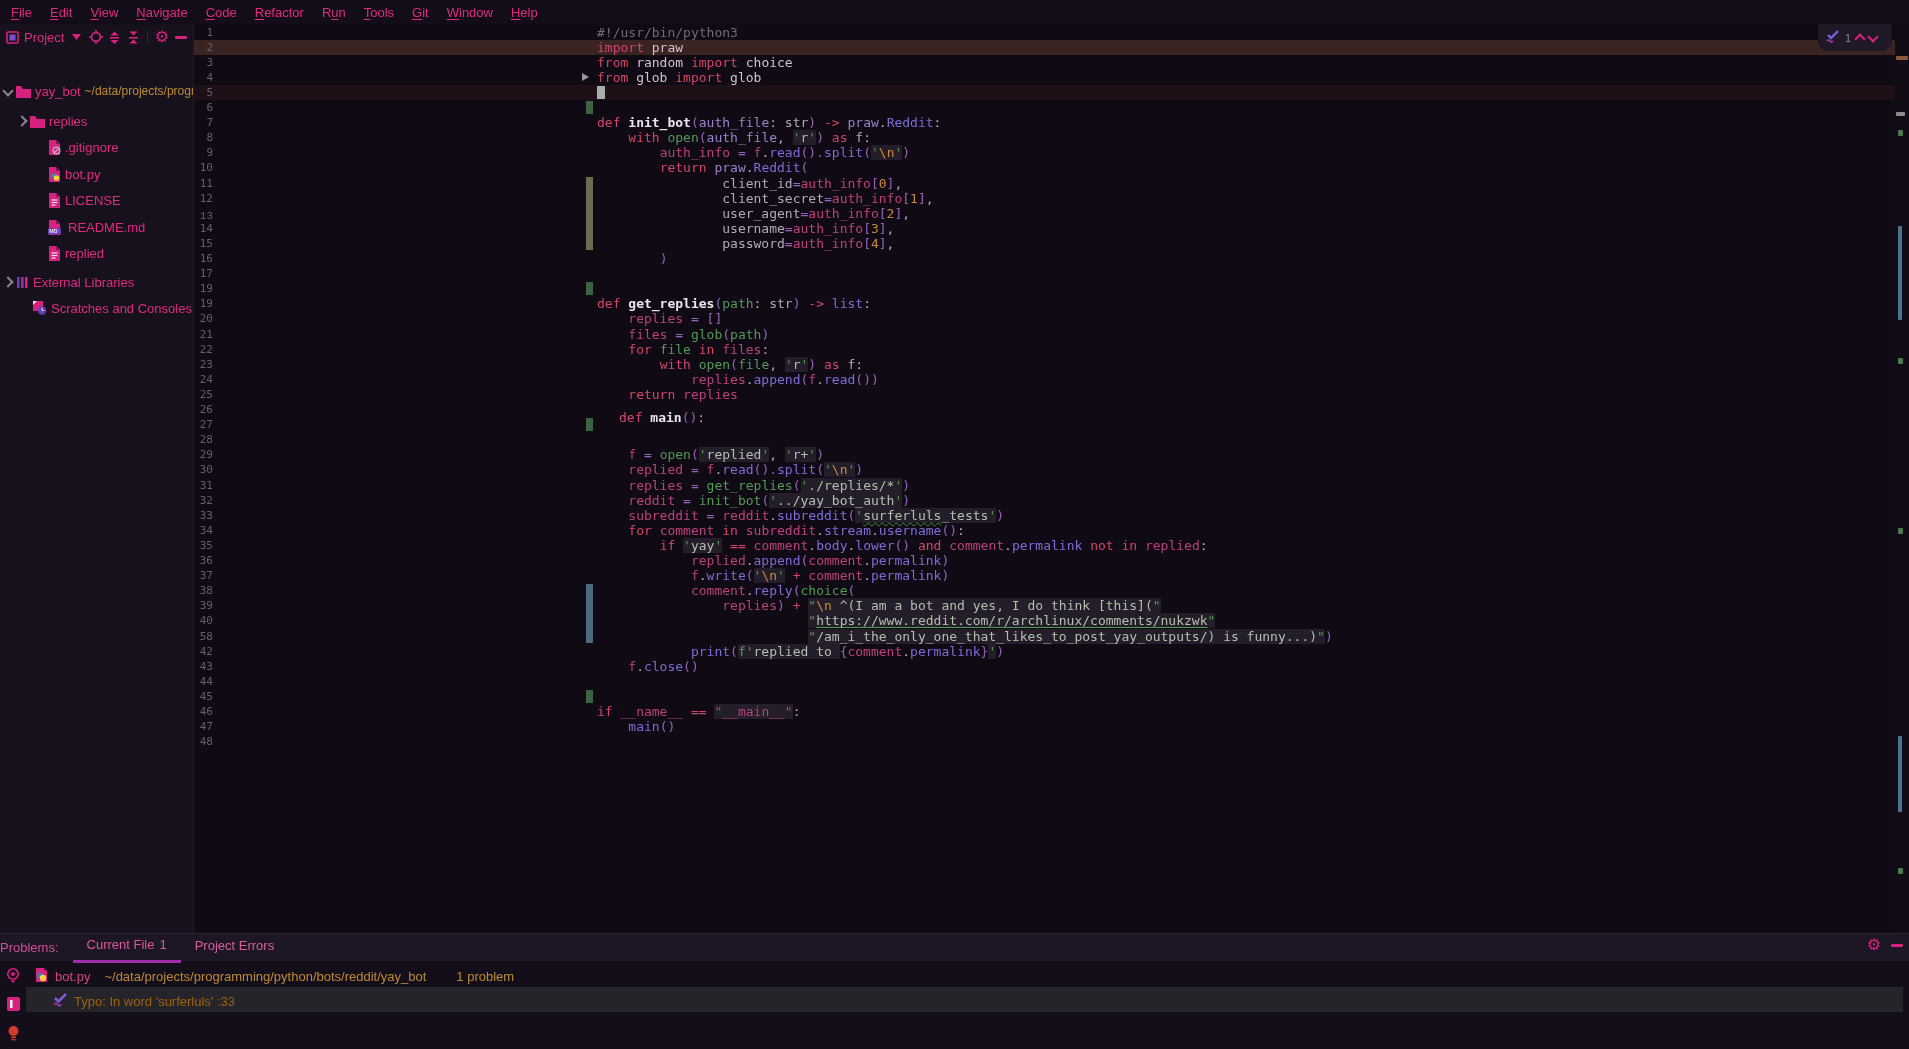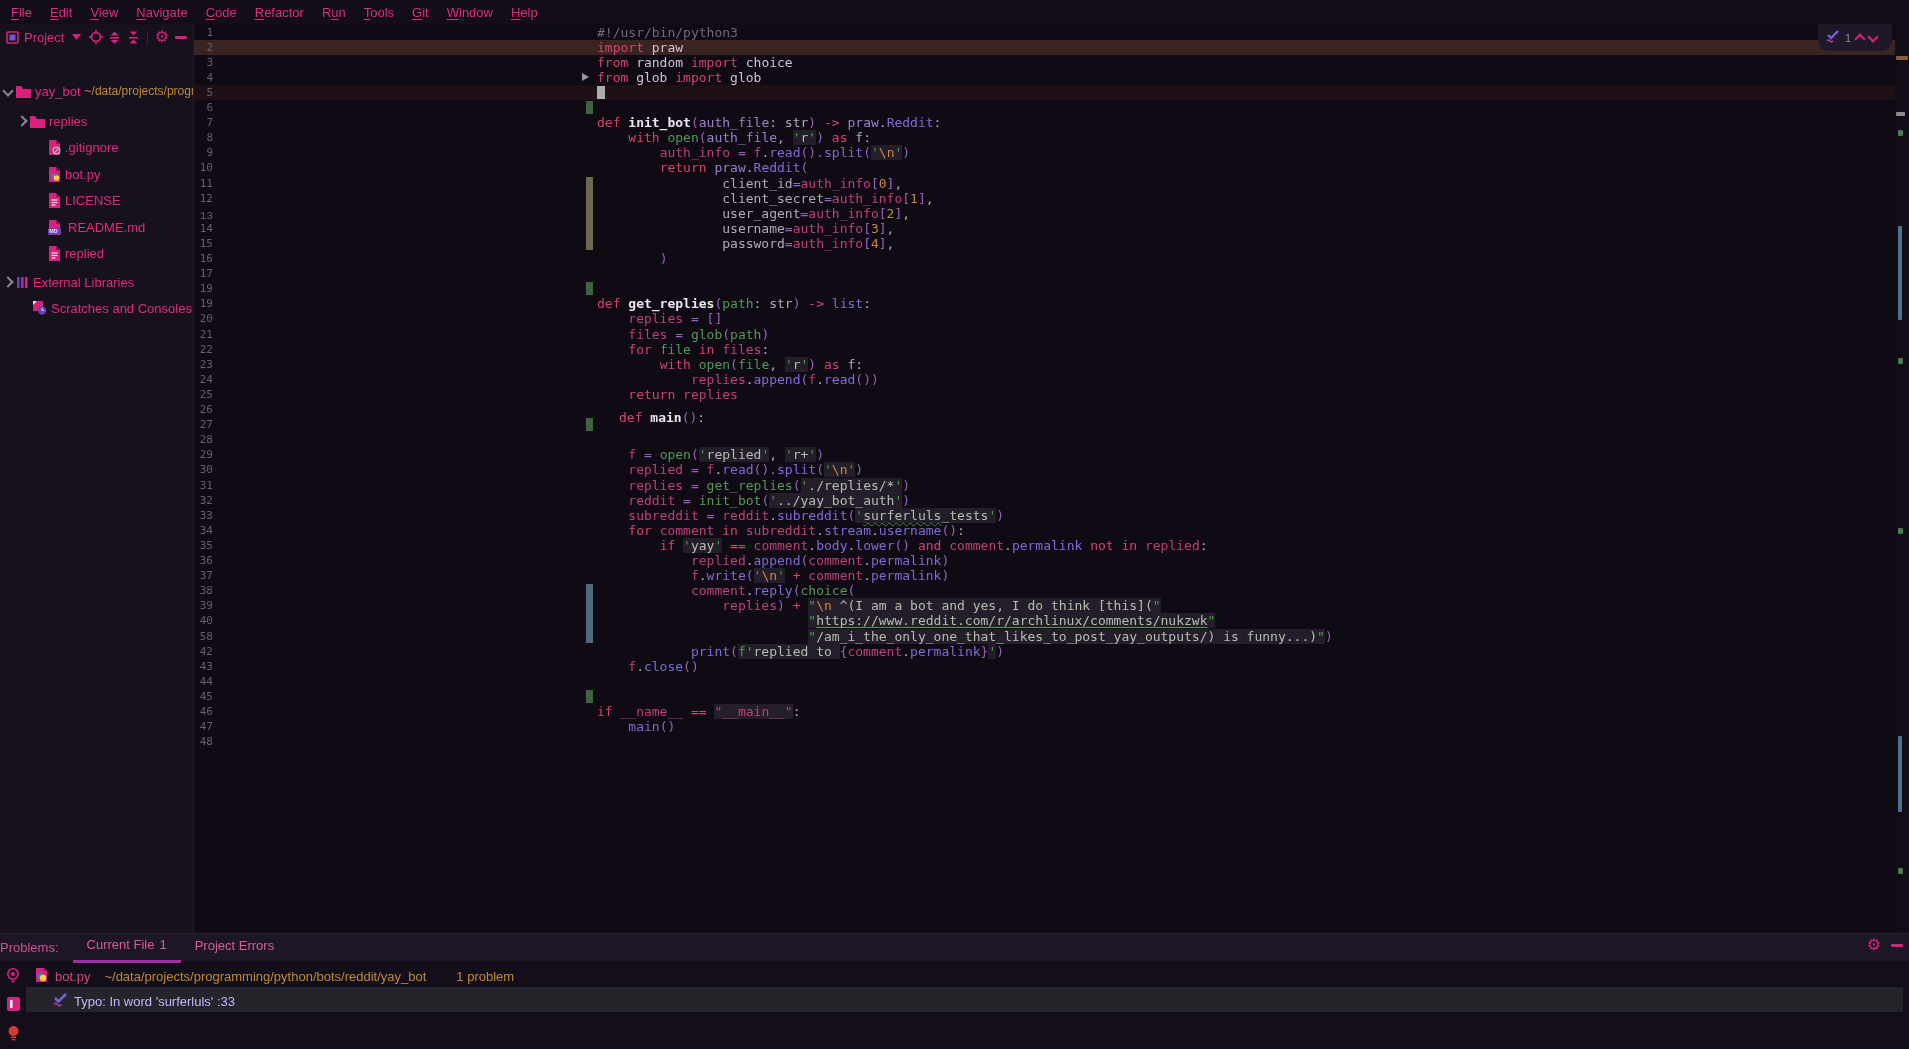--- a/index.html
+++ b/index.html
@@ -67,21 +67,21 @@
   #pb-actions{position:absolute;right:6px;top:4px;display:flex;align-items:center;gap:10px;}
   #pb-toolbar{position:absolute;left:0;top:28px;width:26px;height:88px;display:flex;flex-direction:column;
               align-items:center;gap:9px;padding-top:6px;}
   .pb-row{position:absolute;display:flex;align-items:center;gap:6px;font-size:13px;white-space:nowrap;}
   #pb-file-row{left:34px;top:34px;}
   #pb-sel-bg{position:absolute;left:26px;top:54px;width:1877px;height:25px;background:#25242a;}
   #pb-typo-row{left:52px;top:59px;}
   .pb-file{color:#d4487f;}
   .pb-path{color:#bd8b33;margin-left:8px;}
   .pb-problem{color:#bd8b33;margin-left:24px;}
-  .pb-typo-text{color:#c4b5fd;}
+  .pb-typo-text{color:#a16207;}
   .minus-ic{width:12px;height:3px;background:#d6217f;border-radius:1px;}
   .gear-ic{color:#d6217f;font-size:16px;line-height:14px;font-family:"DejaVu Sans", sans-serif;}
 </style>
 </head>
 <body>
 
 <div id="app">
 
   <div id="menubar">
       <span class="menu-item"><u>F</u>ile</span>

